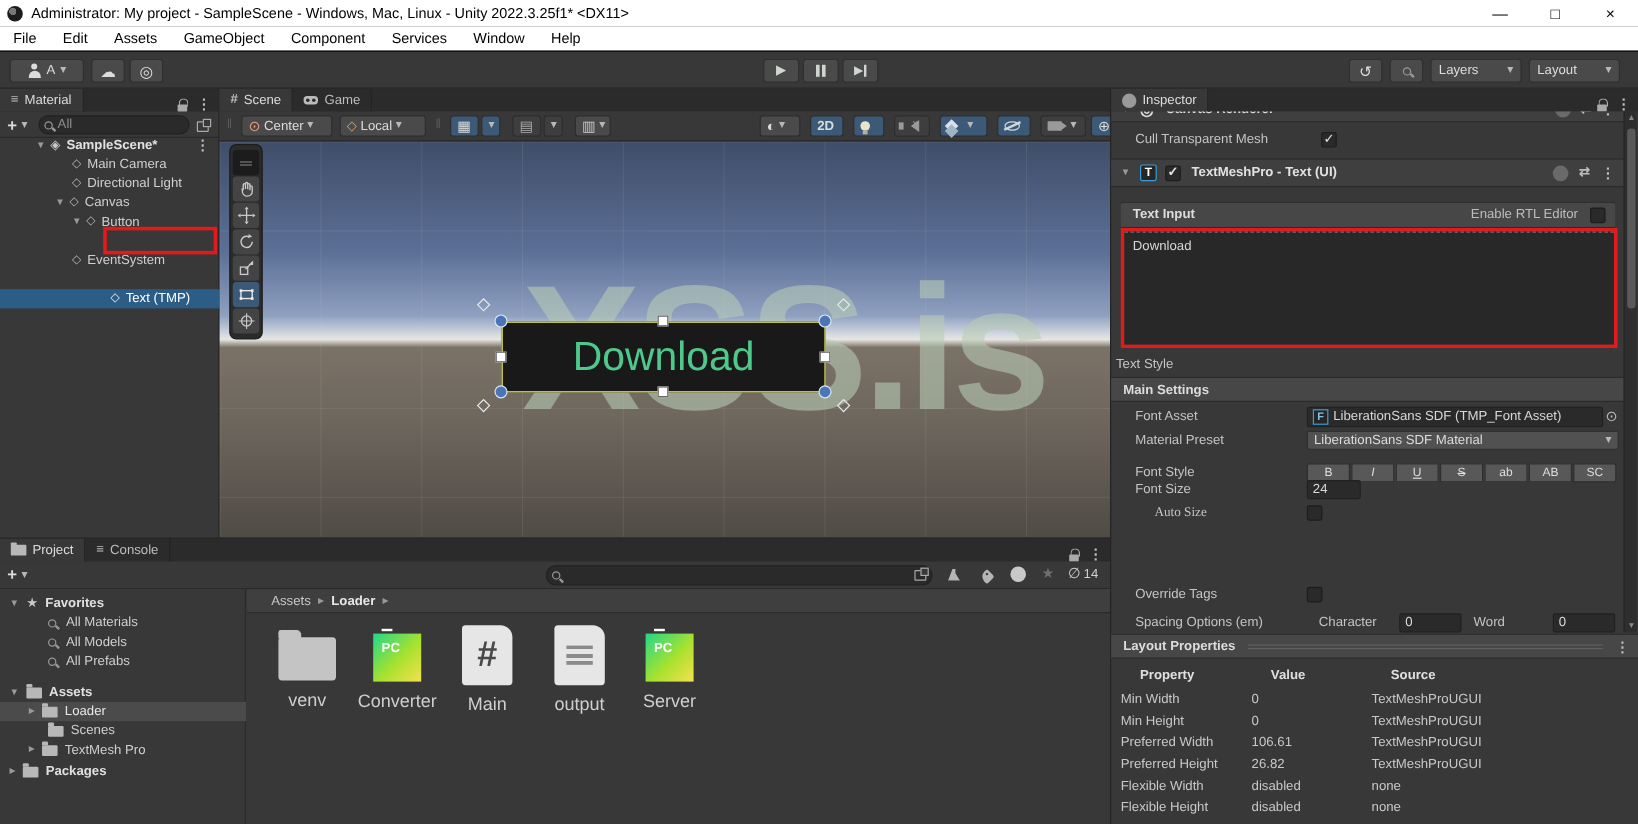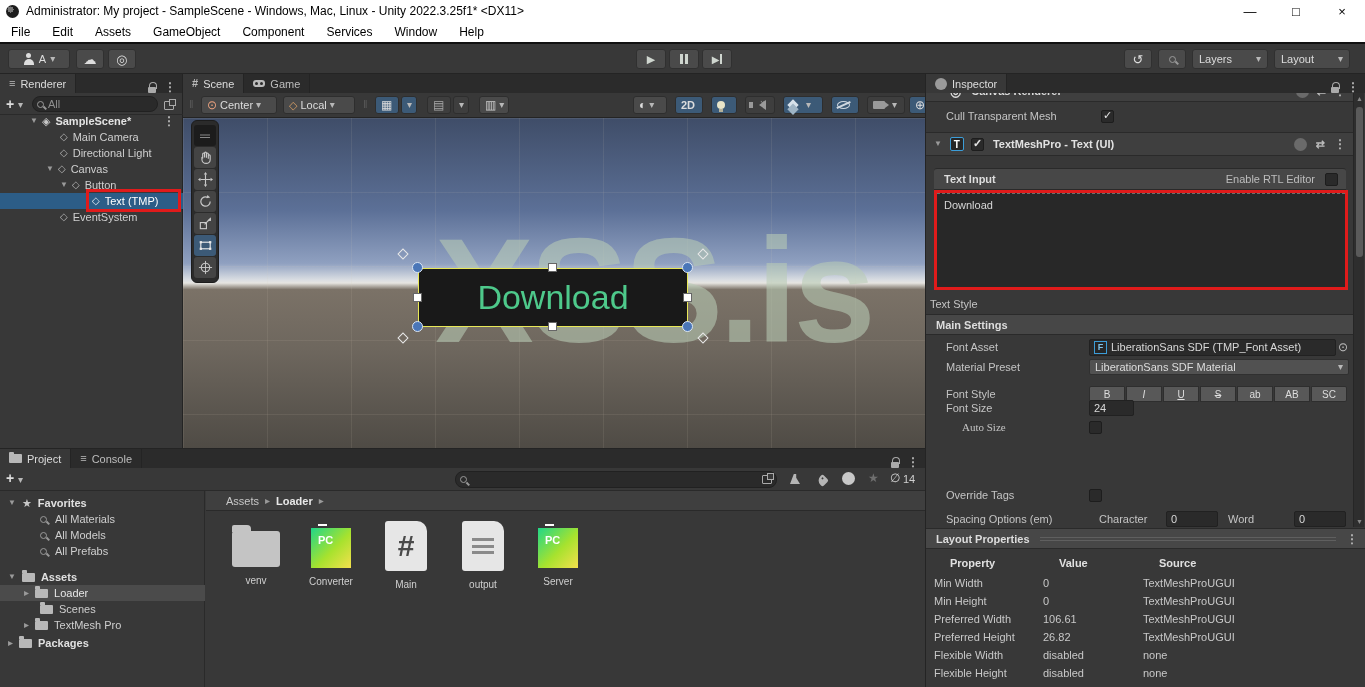--- a/index.html
+++ b/index.html
@@ -94,21 +94,21 @@
   .i-cam::after{content:"";position:absolute;right:-4px;top:1px;width:0;height:0;border-top:3px solid transparent;border-bottom:3px solid transparent;border-left:4px solid #9a9a9a;}
   .i-gamepad{width:12px;height:7px;background:#bbb;border-radius:3px;position:relative;display:inline-block;}
   .i-gamepad::before{content:"";position:absolute;left:2px;top:2px;width:3px;height:3px;border-radius:50%;background:#2b2b2b;}
   .i-gamepad::after{content:"";position:absolute;right:2px;top:2px;width:3px;height:3px;border-radius:50%;background:#2b2b2b;}
   .i-folder{width:13px;height:9px;background:#b8b8b8;border-radius:1px;position:relative;display:inline-block;margin-top:3px;}
   .i-folder::before{content:"";position:absolute;left:0;top:-2.5px;width:5px;height:3px;background:#b8b8b8;border-radius:1px 1px 0 0;}
 
   
   .hierarchy{left:0;top:74px;width:183px;height:374px;background:#383838;border-right:1px solid #242424;}
   .h-row{position:absolute;left:0;width:183px;height:16px;display:flex;align-items:center;font-size:11px;color:#cfcfcf;}
-  .h-row.sel{background:#2c5d87;color:#fff;}
+  .h-row.sel{background:#2c5d87;color:#fff;margin-top:48px;}
 
   
   .scene{left:183px;top:74px;width:742px;height:374px;background:#383838;}
   .sc-toolbar{position:absolute;left:0;top:19px;width:742px;height:25px;background:#383838;border-bottom:1px solid #242424;}
   .sc-btn{position:absolute;top:3px;height:18px;background:#4a4a4a;border:1px solid #2e2e2e;border-radius:3px;display:flex;align-items:center;gap:3px;padding:0 5px;font-size:11px;color:#ddd;}
   .sc-btn.blue{background:#3c5a77;}
   .viewport{position:absolute;left:0;top:44px;width:742px;height:330px;overflow:hidden;
     background:linear-gradient(#3f4d68 0%,#5c7097 28%,#8fa0c0 44%,#d9dde2 49%,#e6e5e0 50%,#7b7267 52%,#6e675e 70%,#4f4b45 100%);}
   .vp-grid{position:absolute;inset:0;background-image:linear-gradient(rgba(215,205,185,.10) 1px,transparent 1px),linear-gradient(90deg,rgba(215,205,185,.10) 1px,transparent 1px);background-size:84px 74px;}
   .watermark{position:absolute;left:252px;top:88px;font-size:148px;font-weight:bold;letter-spacing:-4px;color:rgba(185,204,181,.58);white-space:nowrap;}
@@ -124,21 +124,21 @@
   .pal-cell.on{background:#3c5a77;}
 
   
   .project{left:0;top:448px;width:925px;height:239px;background:#383838;border-top:1px solid #242424;}
   .p-toolbar{position:absolute;left:0;top:19px;width:925px;height:23px;background:#383838;border-bottom:1px solid #2a2a2a;}
   .p-tree{position:absolute;left:0;top:42px;width:205px;height:197px;background:#383838;border-right:1px solid #2a2a2a;}
   .t-row{position:absolute;left:0;width:205px;height:16px;display:flex;align-items:center;font-size:11px;color:#cfcfcf;}
   .t-row.sel{background:#4b4b4b;}
   .crumbbar{position:absolute;left:206px;top:42px;width:719px;height:20px;background:#3f3f3f;border-bottom:1px solid #2a2a2a;display:flex;align-items:center;gap:6px;padding-left:20px;font-size:11px;}
   .file-item{position:absolute;width:76px;display:flex;flex-direction:column;align-items:center;gap:8px;}
-  .file-label{font-size:10px;color:#cfcfcf;}
+  .file-label{font-size:15px;color:#cfcfcf;}
   .big-folder{width:48px;height:36px;background:#c4c4c4;border-radius:3px;position:relative;margin-top:8px;}
   .big-folder::before{content:"";position:absolute;left:0;top:-6px;width:19px;height:7px;background:#c4c4c4;border-radius:2px 4px 0 0;}
   .big-page{width:42px;height:50px;background:#e6e6e6;border-radius:3px 10px 3px 3px;display:flex;align-items:center;justify-content:center;}
   .big-page .hash{font-size:30px;font-weight:bold;color:#4a4a4a;}
   .big-page .lines{width:22px;height:16px;background:linear-gradient(#8a8a8a 0 3px,transparent 3px 7px,#8a8a8a 7px 10px,transparent 10px 13px,#8a8a8a 13px 16px);}
   .pycharm{width:40px;height:40px;background:linear-gradient(135deg,#21d789,#a7e22e 55%,#f4e04d);padding:3px;margin-top:5px;}
   .pycharm .inner{width:100%;height:100%;background:#000;position:relative;}
   .pycharm .pc{position:absolute;left:4px;top:3px;color:#fff;font-weight:bold;font-size:11px;}
   .pycharm .uline{position:absolute;left:4px;bottom:5px;width:9px;height:2px;background:#fff;}
 
@@ -216,21 +216,21 @@
     <div class="tb-btn" style="left:1274px;width:76px;">
       <span>Layout</span>
       <span class="g i-caret" style="margin-left:auto;"></span>
     </div>
   </div>
 
   <div class="abs hierarchy">
     <div class="tabstrip">
       <div class="tab active">
         <span class="g i-burger"></span>
-        <span>Renderer</span>
+        <span>Material</span>
       </div>
       <div class="strip-icons">
         <span class="i-padlock"></span>
         <span class="g i-dots"></span>
       </div>
     </div>
     <div class="abs" style="left:0;top:19px;width:183px;height:22px;border-bottom:1px solid #2a2a2a;">
       <span class="abs" style="left:6px;top:3px;color:#ddd;font-size:14px;font-weight:bold;">+</span>
       <span class="g i-caret abs" style="left:18px;top:7px;"></span>
       <div class="field" style="position:absolute;left:32px;top:3px;width:126px;height:16px;border-radius:8px;gap:4px;">

